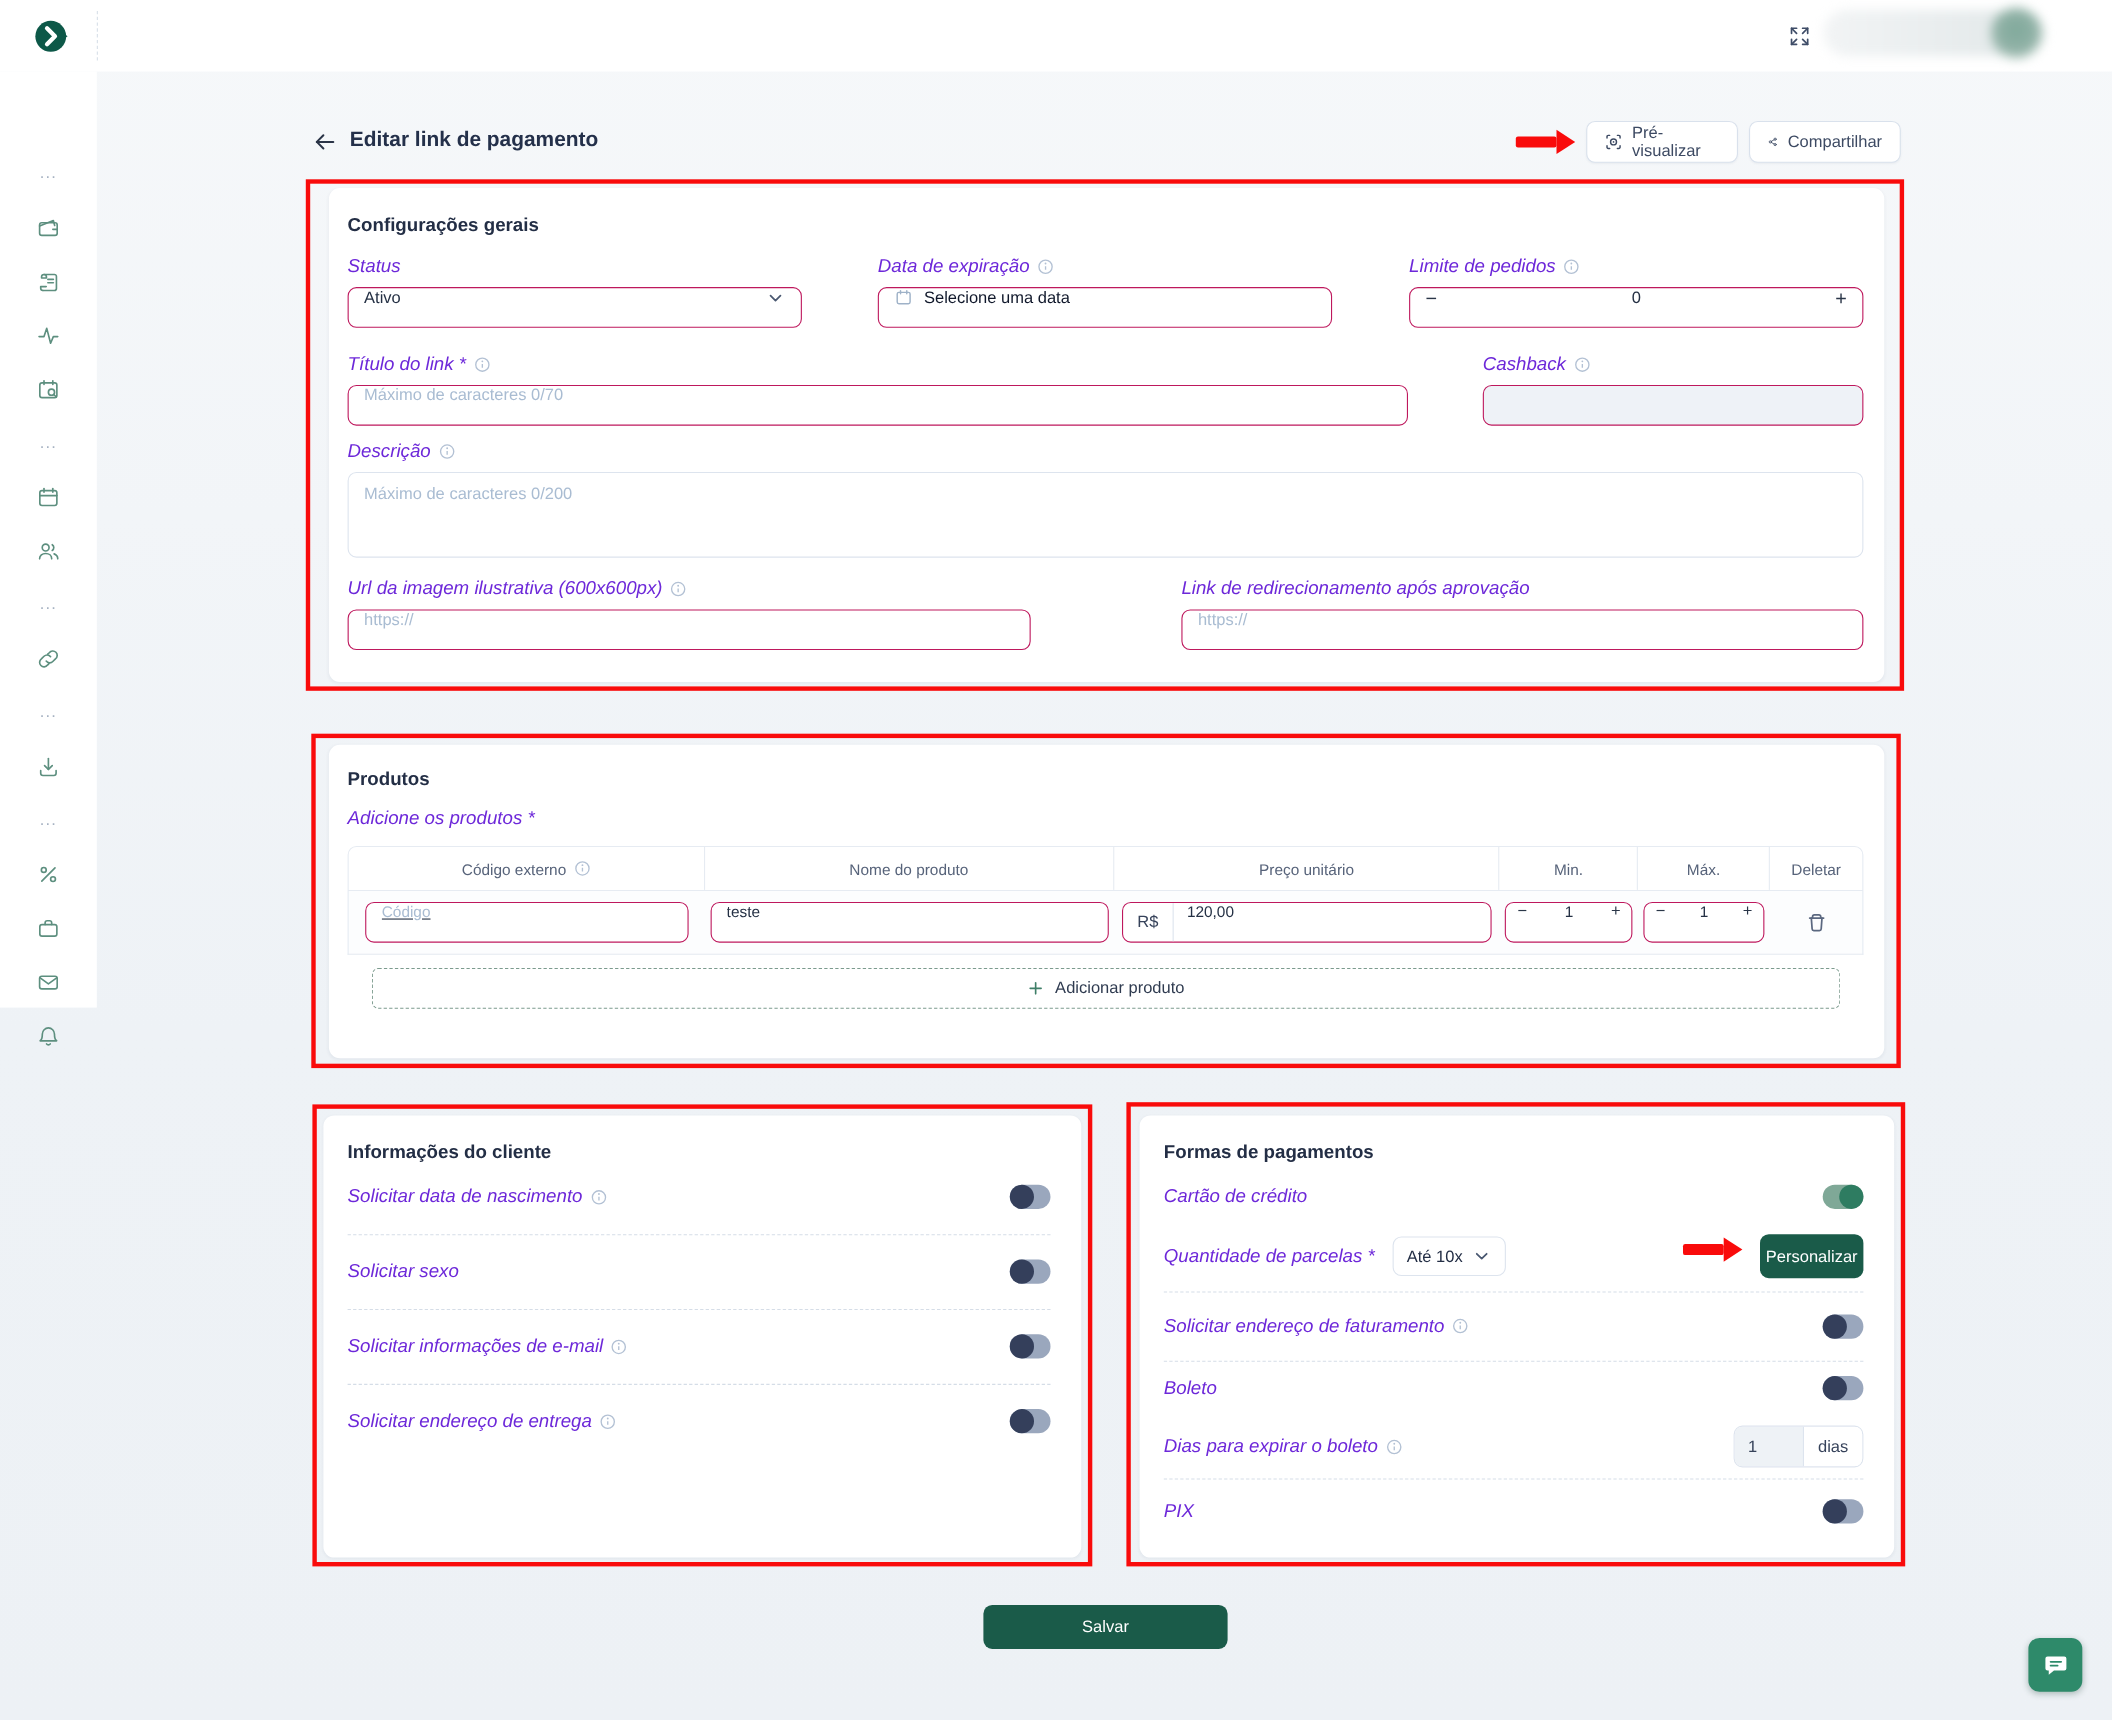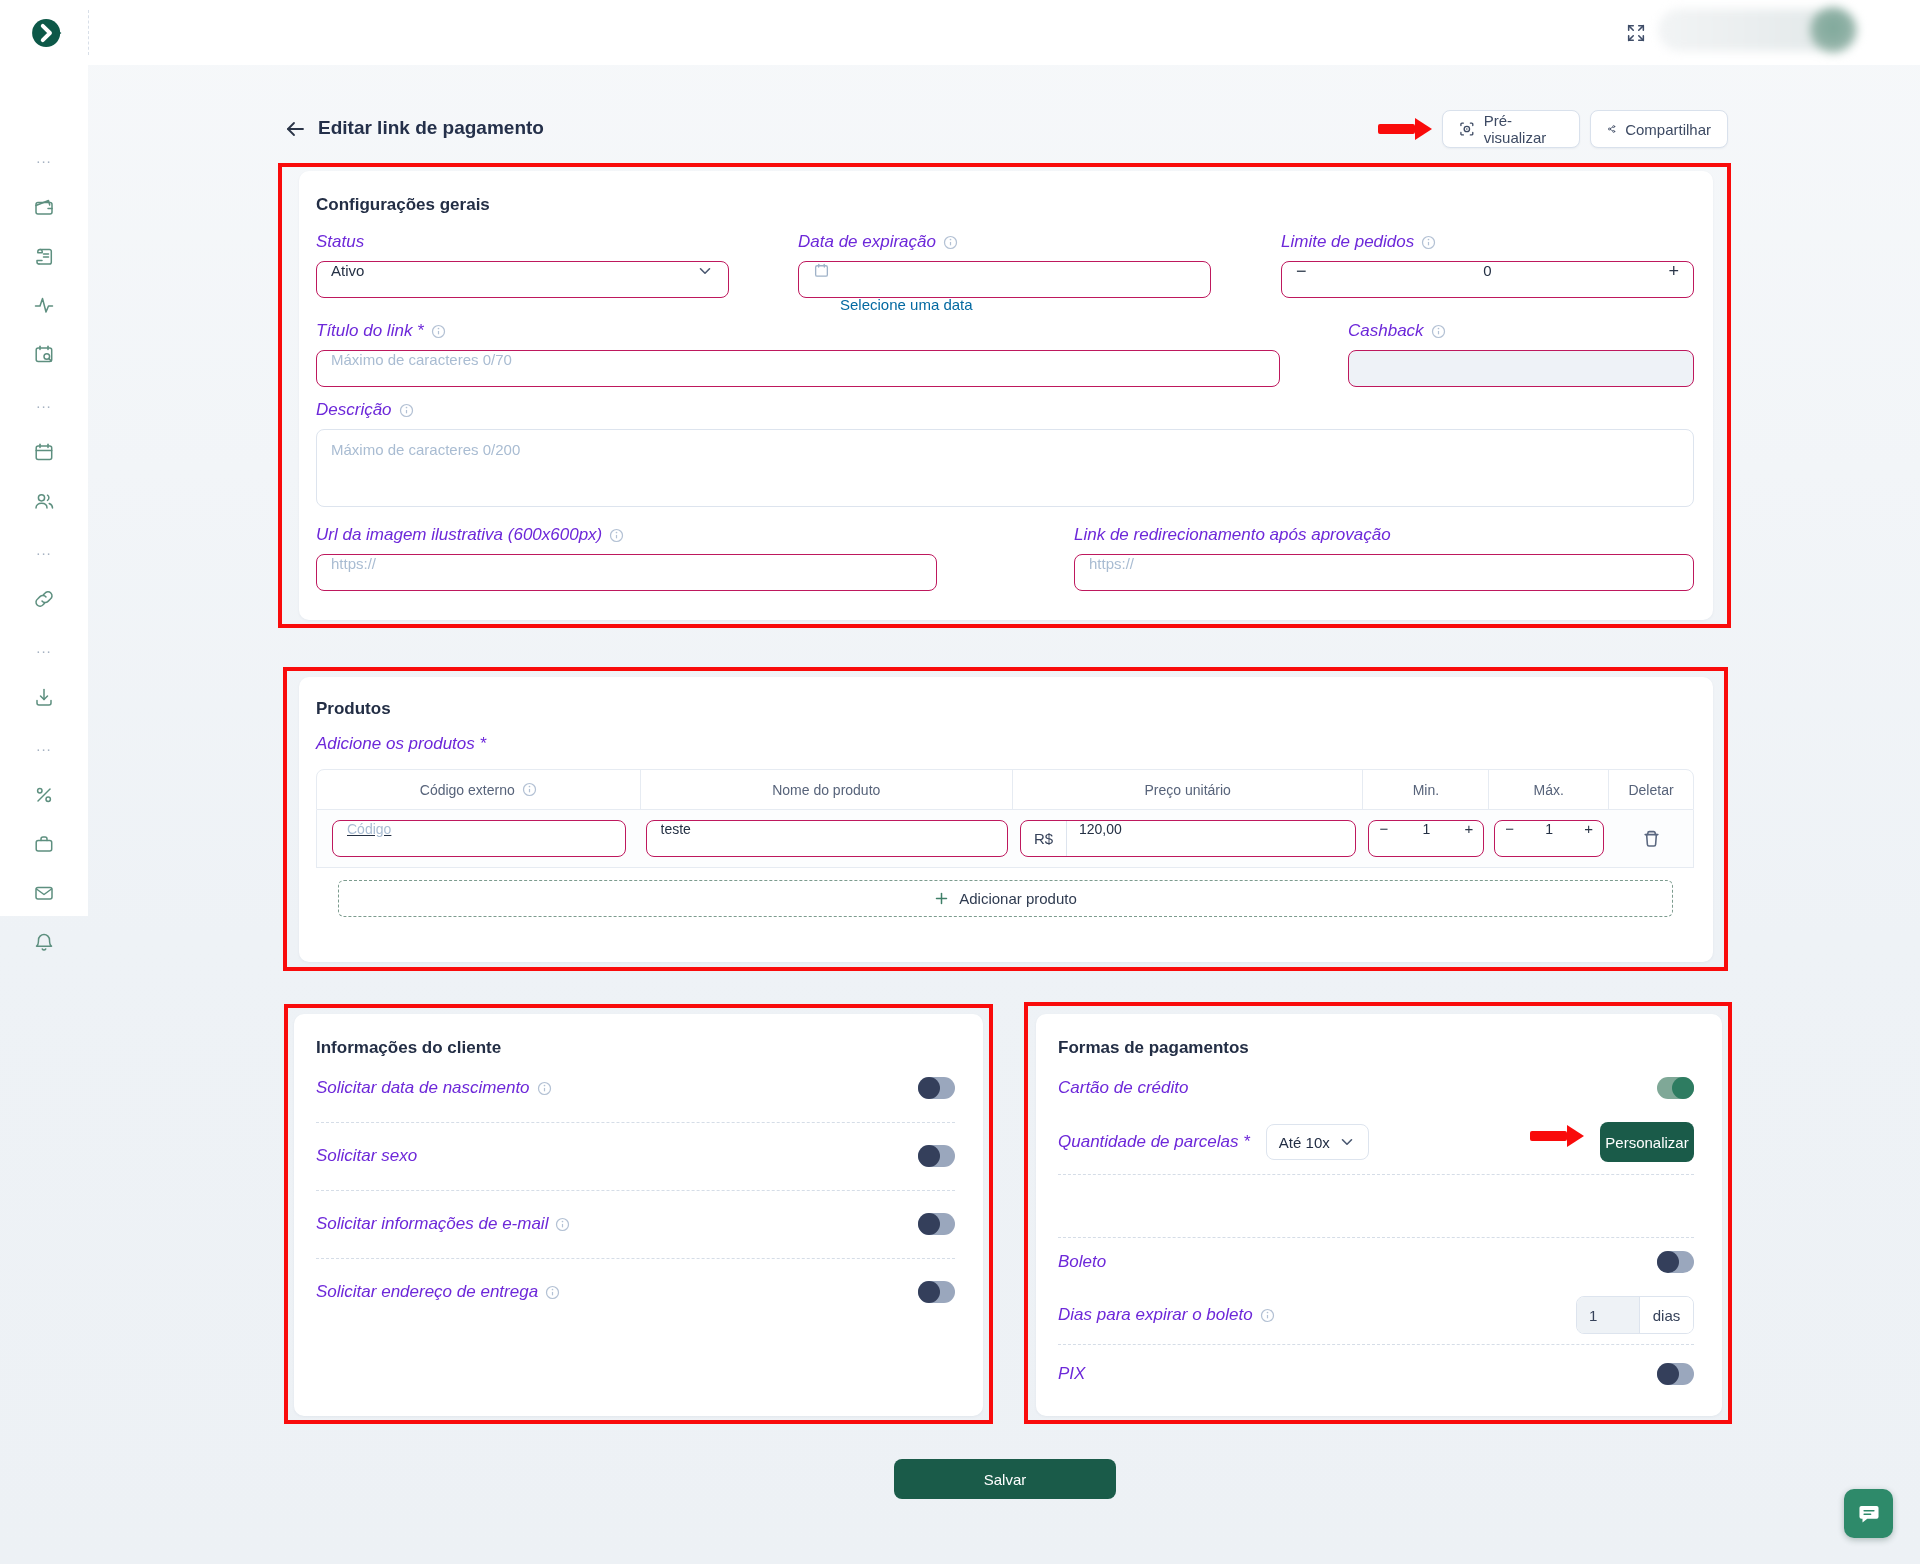--- a/index.html
+++ b/index.html
@@ -36,21 +36,21 @@
   .card { position:absolute; background:#fff; border-radius:10px; box-shadow:0 1px 3px rgba(20,40,70,.05); }
   .card-title { font-size:17px; font-weight:700; color:#232e45; }
   .label { font-size:17px; color:#6d28d9; display:flex; align-items:center; gap:7px; white-space:nowrap;font-style:italic; }
   .info { width:15px; height:15px; stroke:#b3c1d4; fill:none; stroke-width:1.3; flex:0 0 auto; }
   .info .dot { fill:#b3c1d4; stroke:none; }
   .group { position:absolute; }
   .group .label { margin-bottom:10px; height:18px; }
   .field { height:37px; border:1px solid #be185d; border-radius:8px; background:#fff; display:flex; align-items:flex-start; padding:0 14px; font-size:15px; color:#243044; }
   .field input { border:none; outline:none; width:100%; font:inherit; color:#243044; background:transparent; }
   input::placeholder, textarea::placeholder { color:#a9bcd2; opacity:1; }
-  .placeholder { color:#0369a1;margin-top:34px; }
+  .placeholder { color:#0f172a; }
   .chev { width:18px; height:18px; stroke:#4a5871; fill:none; stroke-width:1.6; stroke-linecap:round; stroke-linejoin:round; flex:0 0 auto; }
   .select { justify-content:space-between; cursor:pointer; }
   .stepper { justify-content:space-between; }
   .sbtn { font-size:18px; color:#2a3648; cursor:pointer; line-height:1; }
   .stepper .val { font-size:15px; color:#243044; }
   textarea.ta { width:100%; height:78px; border:1px solid #dde4ee; border-radius:8px; padding:11px 14px; font:inherit; font-size:15px; color:#243044; resize:none; outline:none; }
   .field.disabled { background:#eef2f7; }
 
   
   .ptable { position:absolute; left:17px; top:92px; width:1378px; }
@@ -516,20 +516,33 @@
       <div class="mini-select">
         <span>Até 10x</span>
         <svg class="chev" viewBox="0 0 18 18">
             <polyline points="4.5,6.8 9,11.2 13.5,6.8"></polyline>
           </svg>
       </div>
       <button class="btn-green" style="margin-left:auto; width:94px; height:40px;">Personalizar</button>
     </div>
     <div class="dashline" style="top:160px; width:636px;"></div>
 
+    <div class="trow" style="top:160px; height:63px; width:636px;">
+      <div class="label">
+        <span>Solicitar endereço de faturamento</span>
+        <svg class="info" viewBox="0 0 16 16">
+            <circle cx="8" cy="8" r="6.4"></circle>
+            <line x1="8" y1="7.4" x2="8" y2="11"></line>
+            <circle class="dot" cx="8" cy="4.8" r="0.9"></circle>
+          </svg>
+      </div>
+      <div class="toggle">
+          <div class="knob"></div>
+        </div>
+    </div>
     <div class="dashline" style="top:223px; width:636px;"></div>
 
     <div class="trow" style="top:223px; height:49px; width:636px;">
       <div class="label">Boleto</div>
       <div class="toggle">
           <div class="knob"></div>
         </div>
     </div>
 
     <div class="trow" style="top:272px; height:58px; width:636px;">

